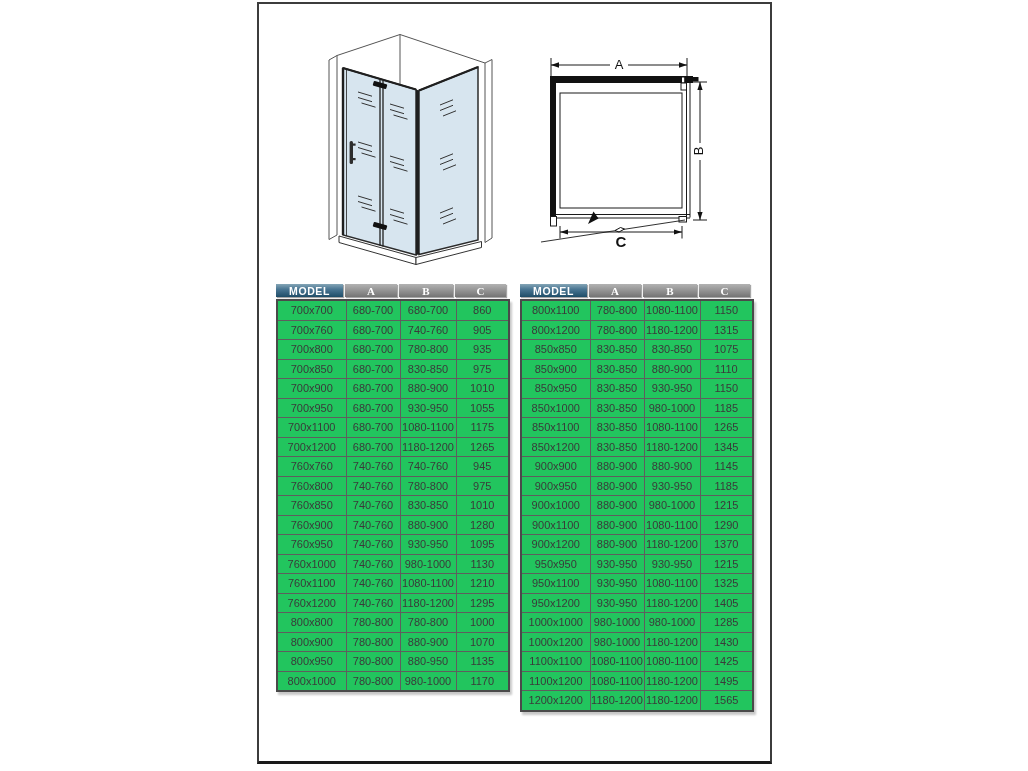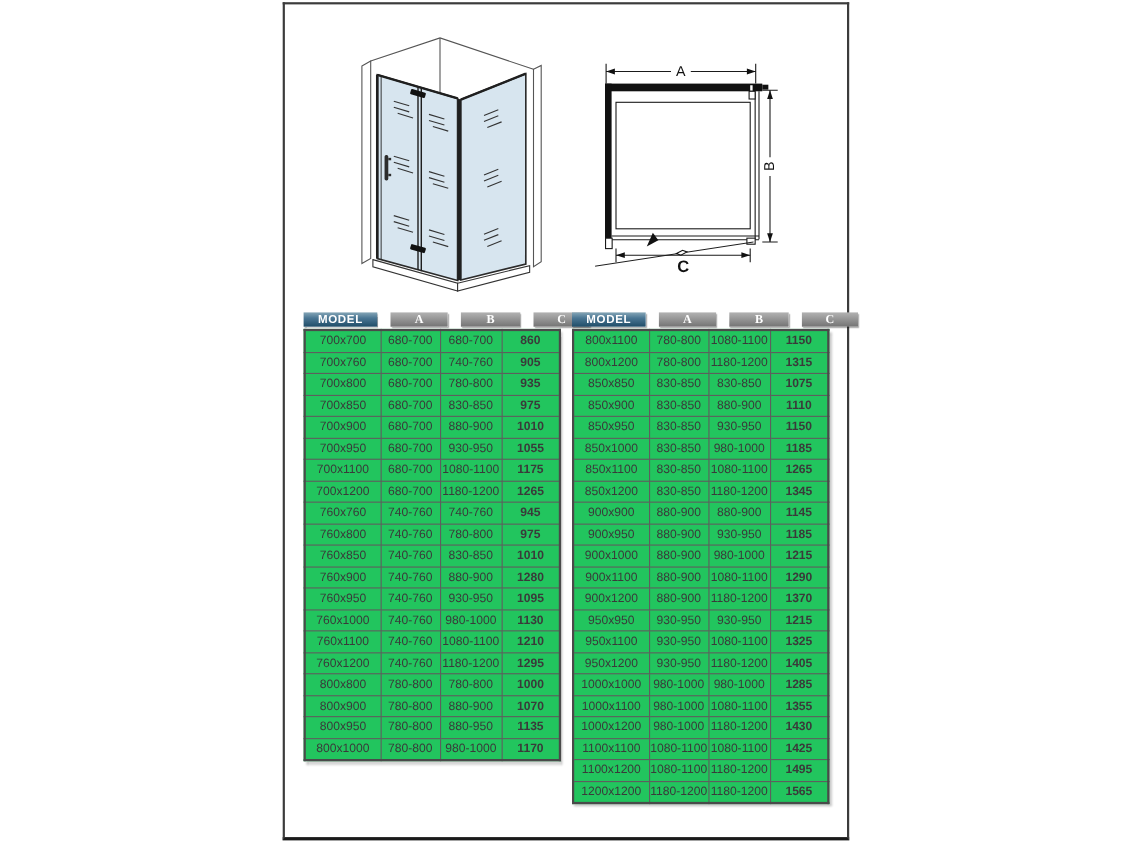--- a/index.html
+++ b/index.html
@@ -8,33 +8,33 @@
   .page-frame{position:absolute;left:257px;top:2px;width:511px;height:757px;
               border:2px solid #3c3c3c;border-bottom:3px solid #1a1a1a;background:#fff;}
   .diagram{position:absolute;}
   #iso-svg{left:300px;top:25px;}
   #plan-svg{left:535px;top:40px;}
   svg text{font-family:"Liberation Sans",sans-serif;fill:#111;}
 
   .size-table{position:absolute;top:284px;}
   .size-table.left{left:276px;}
   .size-table.right{left:520px;}
-  .thead{display:grid;grid-template-columns:67px 52px 54px 51px;gap:12px;height:13px;margin-bottom:2px;}
+  .thead{display:grid;grid-template-columns:67px 52px 54px 51px;gap:2px;height:13px;margin-bottom:2px;}
   .th{color:var(--header-text,#fff);display:flex;align-items:center;justify-content:center;
       font-weight:bold;box-shadow:1px 1px 1px rgba(0,0,0,.35);}
   .th-model{background:linear-gradient(180deg,var(--model-header-top,#84a5b6) 0%,#4a7693 40%,var(--model-header-bottom,#1f4d68) 100%);
             font-size:10.5px;letter-spacing:.6px;}
   .th-abc{background:linear-gradient(180deg,var(--abc-header-top,#b2b2b2),var(--abc-header-bottom,#747474));
           font-family:"Liberation Serif",serif;font-size:11px;}
   table.body{border-collapse:collapse;table-layout:fixed;width:232px;background:#22c55e;
              border:2px solid var(--table-border,#4a4a4a);box-shadow:2px 3px 2px rgba(0,0,0,.22);}
   table.body td{height:18.5px;padding:0;text-align:center;font-size:11px;
                 color:var(--cell-text,#3a3a3a);border-right:1px solid #5e5e5e;
                 border-bottom:1px solid #5e5e5e;white-space:nowrap;overflow:hidden;}
-  table.body td:last-child{border-right:none;font-weight:bold;}
+  table.body td:last-child{border-right:none;}
   table.body tr:last-child td{border-bottom:none;margin-top:20px;}
 </style>
 </head>
 <body>
 
 <div class="stage">
   <div class="page-frame"></div>
 
   <svg id="iso-svg" class="diagram" width="220" height="245" viewBox="0 0 220 245">
     <g stroke="#555" stroke-width="1" fill="#fff">
@@ -407,26 +407,20 @@
             <td>1180-1200</td>
             <td>1405</td>
           </tr>
           <tr>
             <td>1000x1000</td>
             <td>980-1000</td>
             <td>980-1000</td>
             <td>1285</td>
           </tr>
           <tr>
-            <td>1000x1100</td>
-            <td>980-1000</td>
-            <td>1080-1100</td>
-            <td>1355</td>
-          </tr>
-          <tr>
             <td>1000x1200</td>
             <td>980-1000</td>
             <td>1180-1200</td>
             <td>1430</td>
           </tr>
           <tr>
             <td>1100x1100</td>
             <td>1080-1100</td>
             <td>1080-1100</td>
             <td>1425</td>

